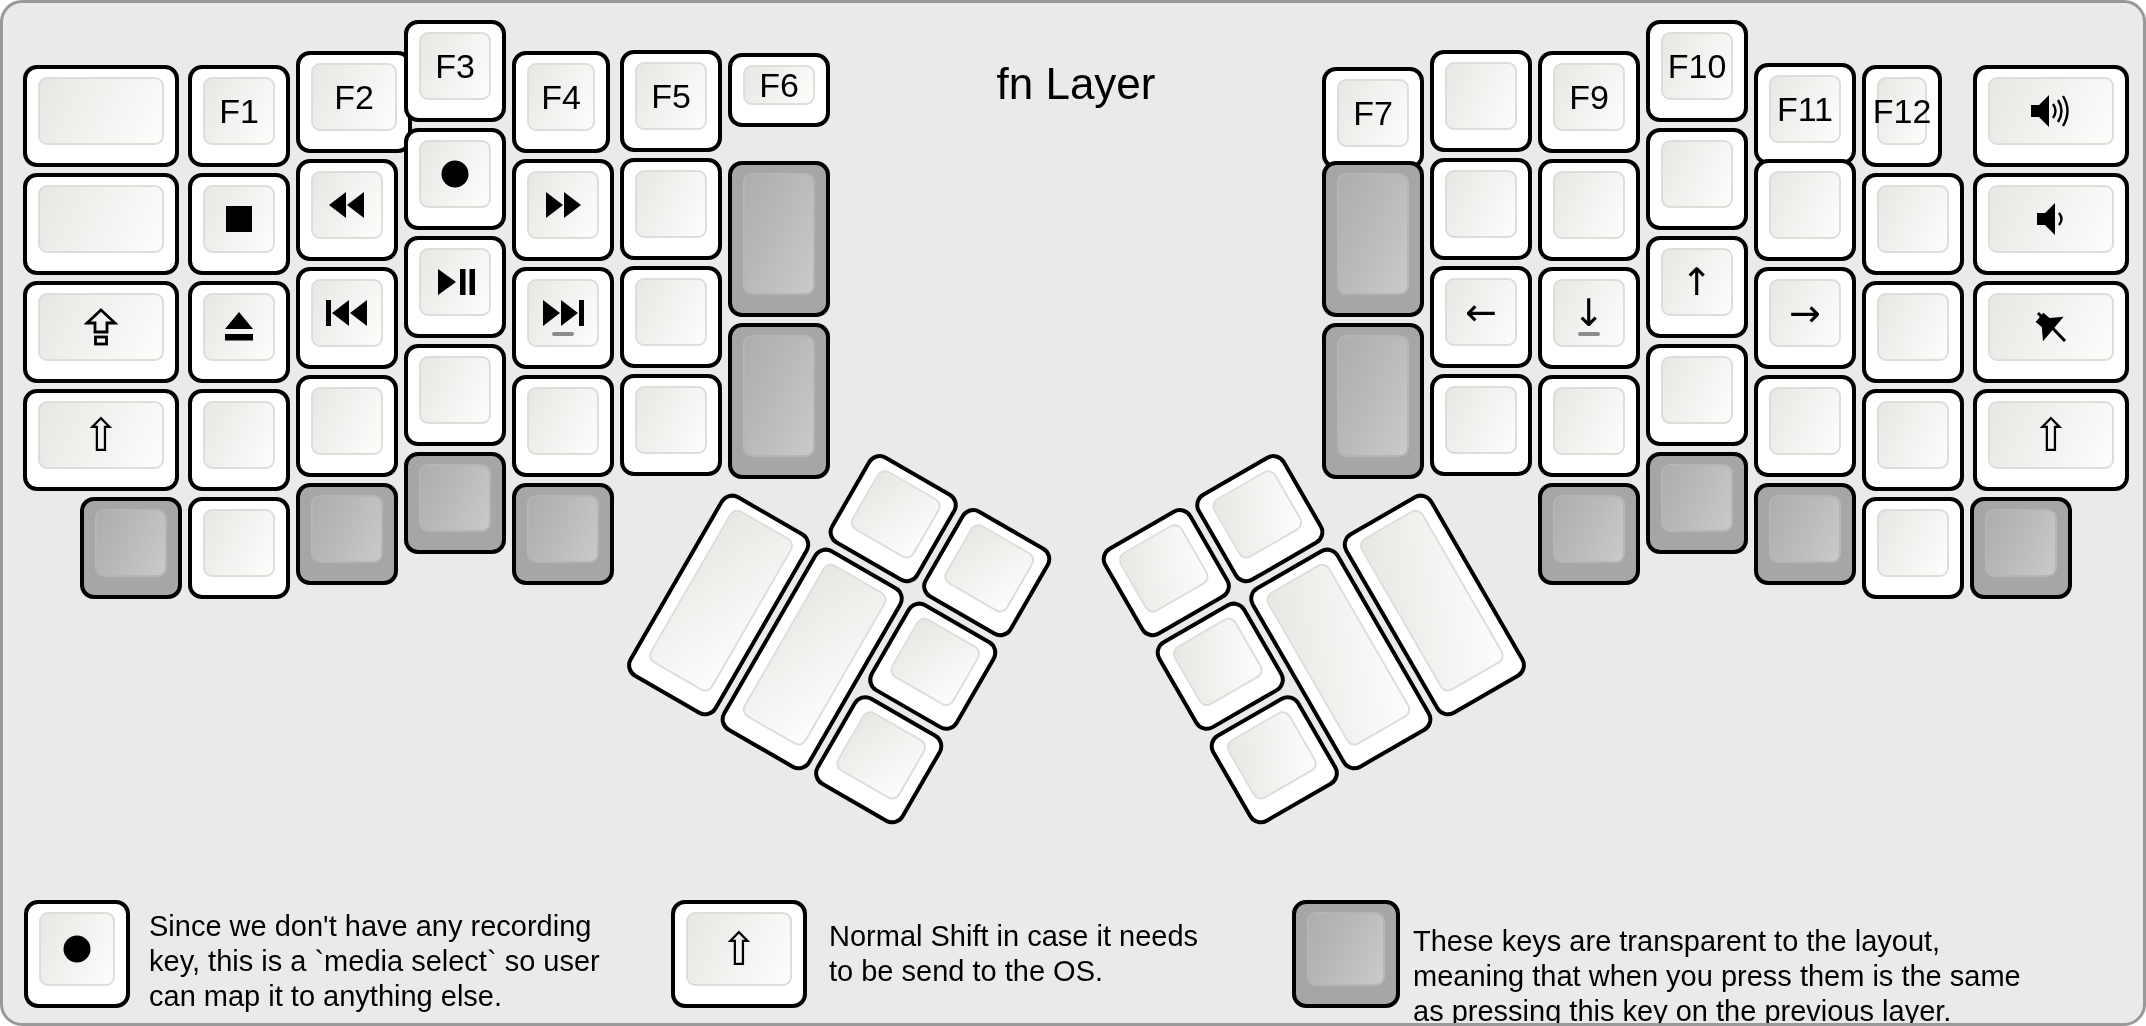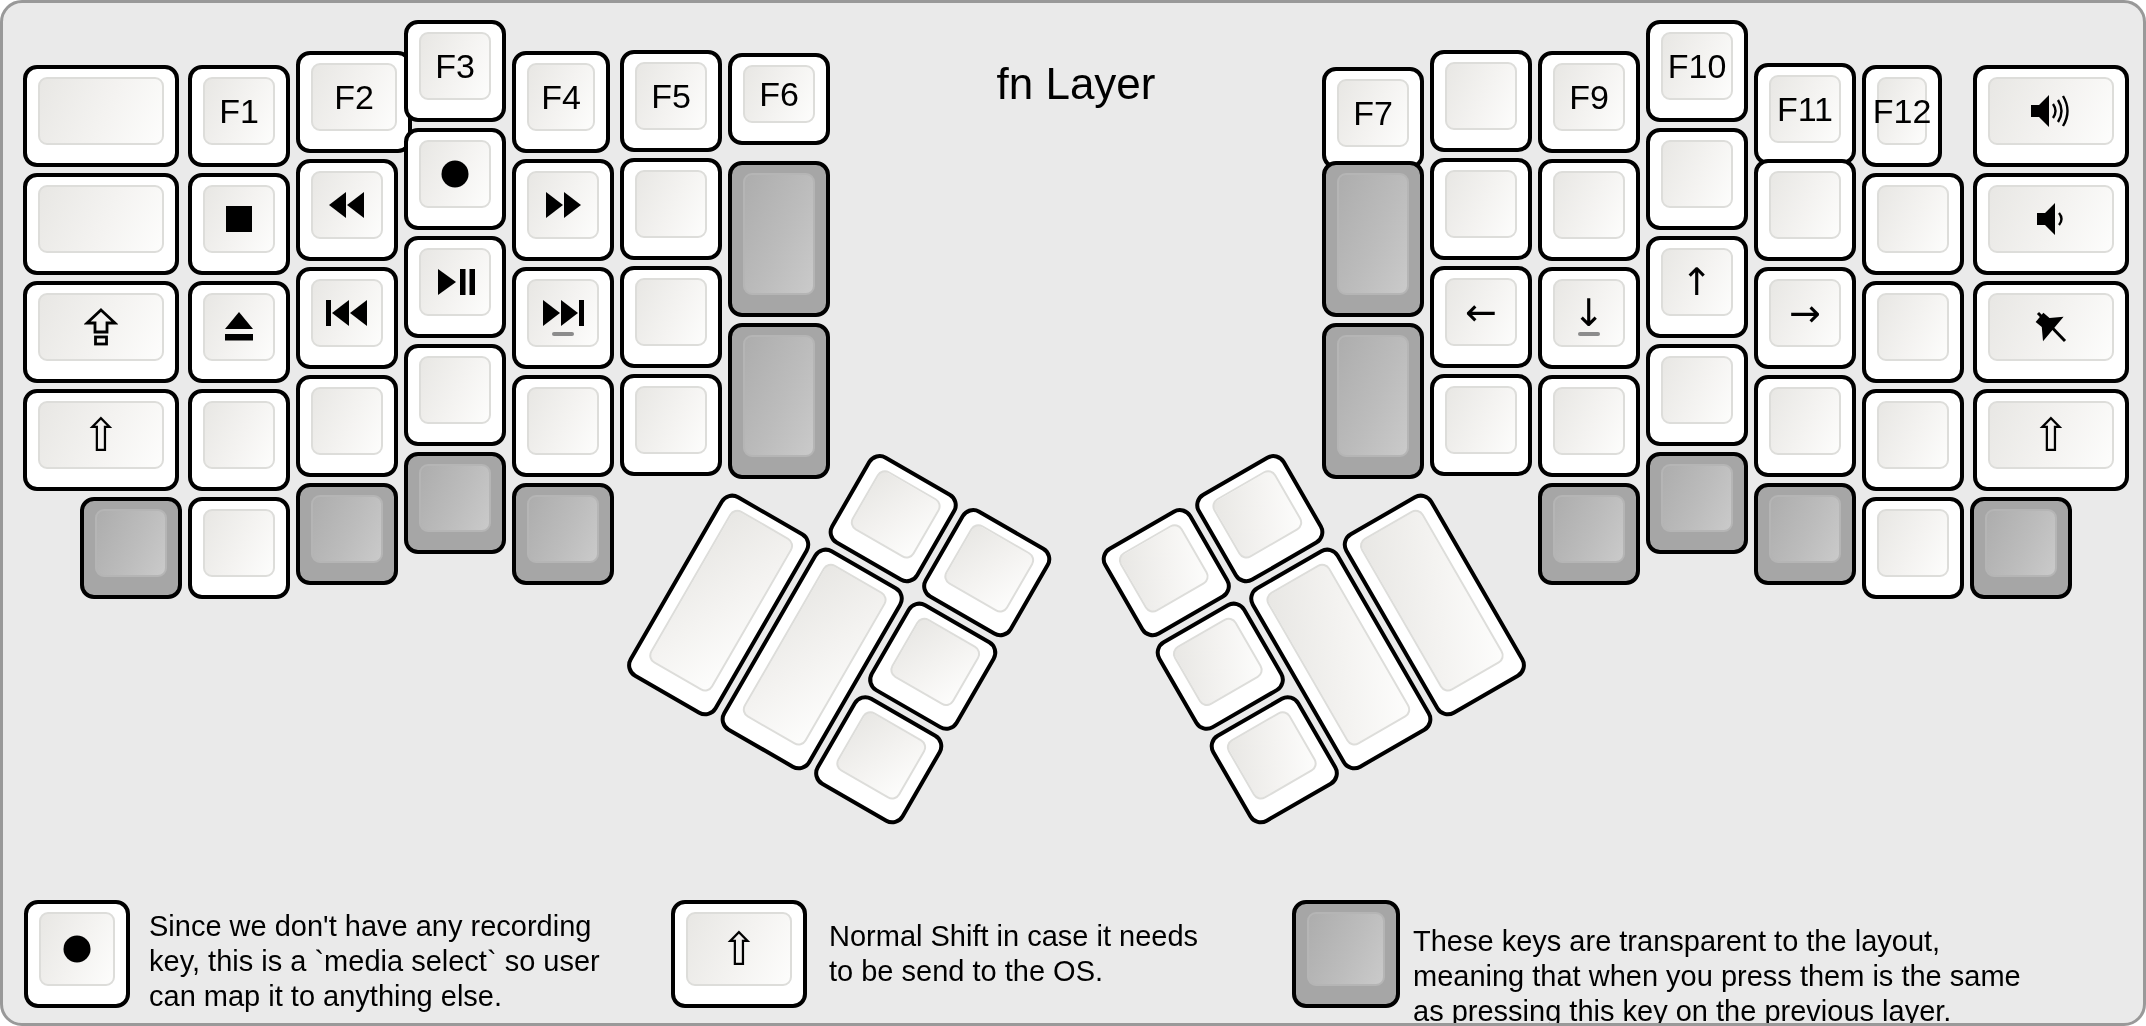--- a/index.html
+++ b/index.html
@@ -175,21 +175,21 @@
       </div>
       <div class="key w" style="left: 617px; top: 155px; width: 102px; height: 102px;">
         <div class="cap"></div>
       </div>
       <div class="key w" style="left: 617px; top: 263px; width: 102px; height: 102px;">
         <div class="cap"></div>
       </div>
       <div class="key w" style="left: 617px; top: 371px; width: 102px; height: 102px;">
         <div class="cap"></div>
       </div>
-      <div class="key w" style="left: 725px; top: 50px; width: 102px; height: 92px;">
+      <div class="key w" style="left: 725px; top: 50px; width: 102px; height: 74px;">
         <div class="cap"></div>
         <span class="legend txt">F6</span>
       </div>
       <div class="key g" style="left: 725px; top: 158px; width: 102px; height: 156px;">
         <div class="cap"></div>
       </div>
       <div class="key g" style="left: 725px; top: 320px; width: 102px; height: 156px;">
         <div class="cap"></div>
       </div>
       <div class="key w" style="left: 1319px; top: 64px; width: 102px; height: 102px;">

